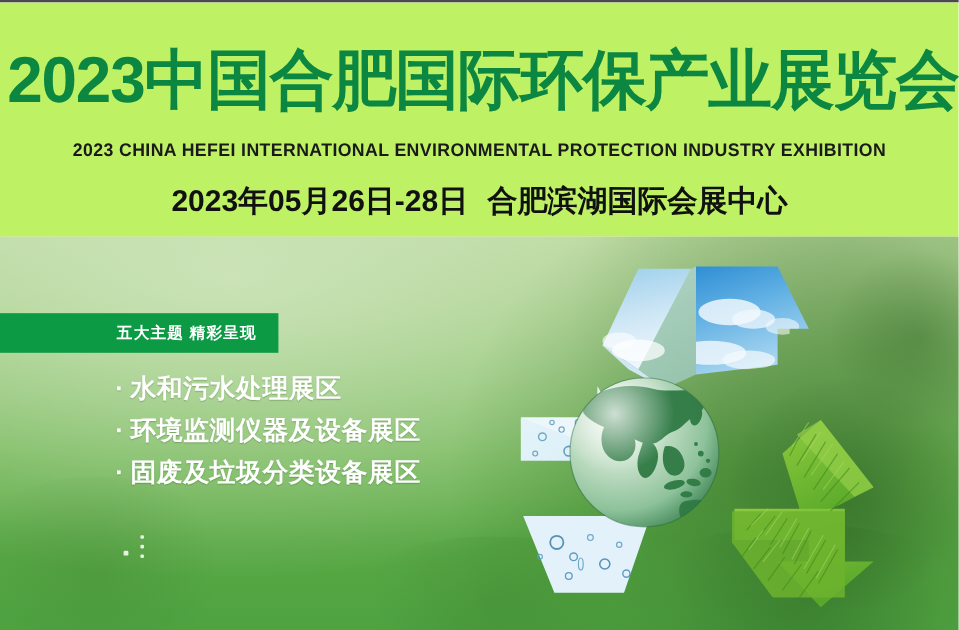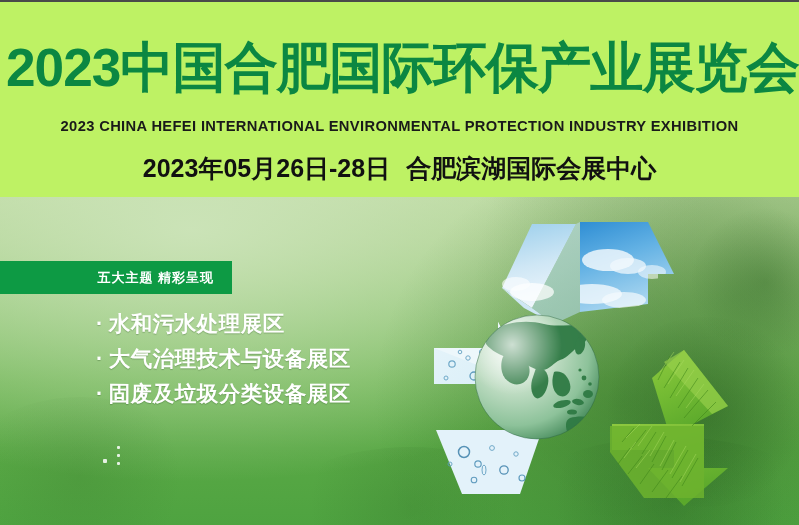--- a/index.html
+++ b/index.html
@@ -387,20 +387,20 @@
 
   <div class="theme-banner">
     <div class="theme-banner-text">五大主题  精彩呈现</div>
   </div>
 
   <div class="topic-list">
     <span class="topic-item">
       <span class="dot">·</span><span>水和污水处理展区</span>
     </span>
     <span class="topic-item">
-      <span class="dot">·</span><span>大气治理技术与设备展区</span>
+      <span class="dot">·</span><span>环境监测仪器及设备展区</span>
     </span>
     <span class="topic-item">
       <span class="dot">·</span><span>固废及垃圾分类设备展区</span>
     </span>
   </div>
 
 </div>
 
 </body></html>

